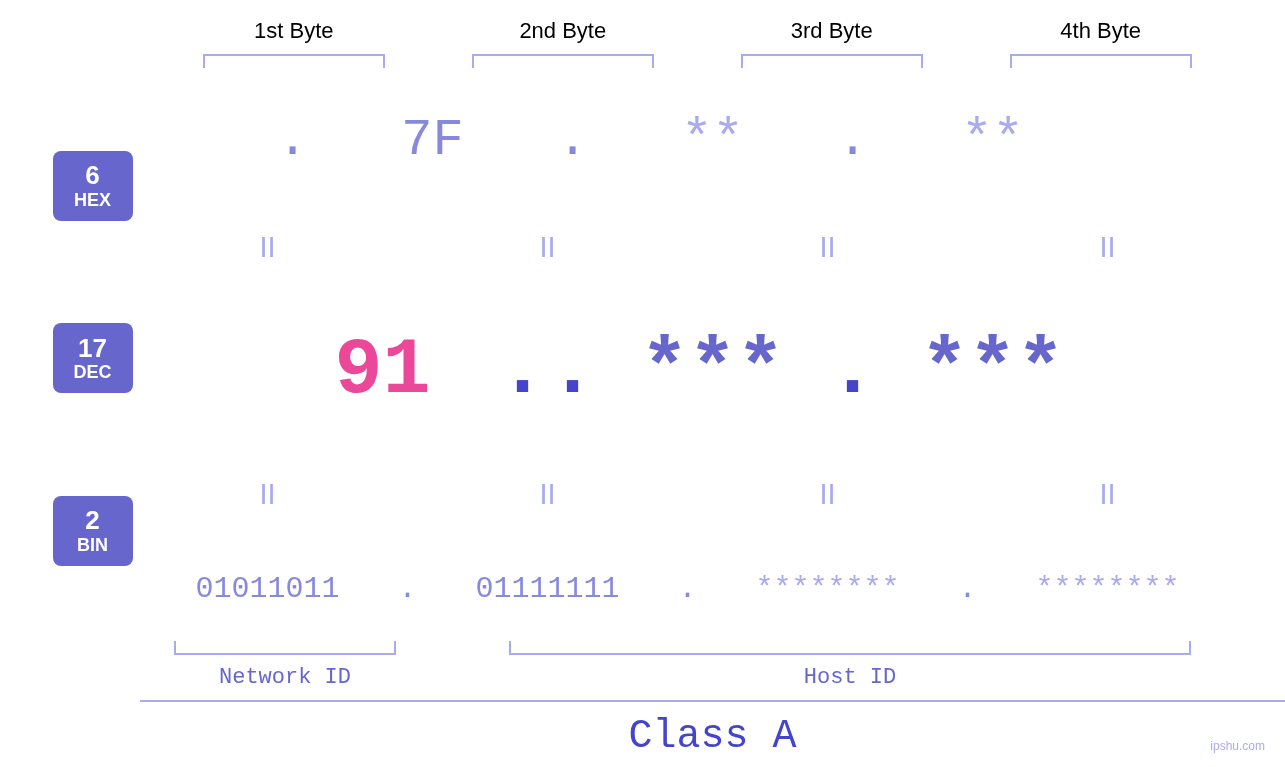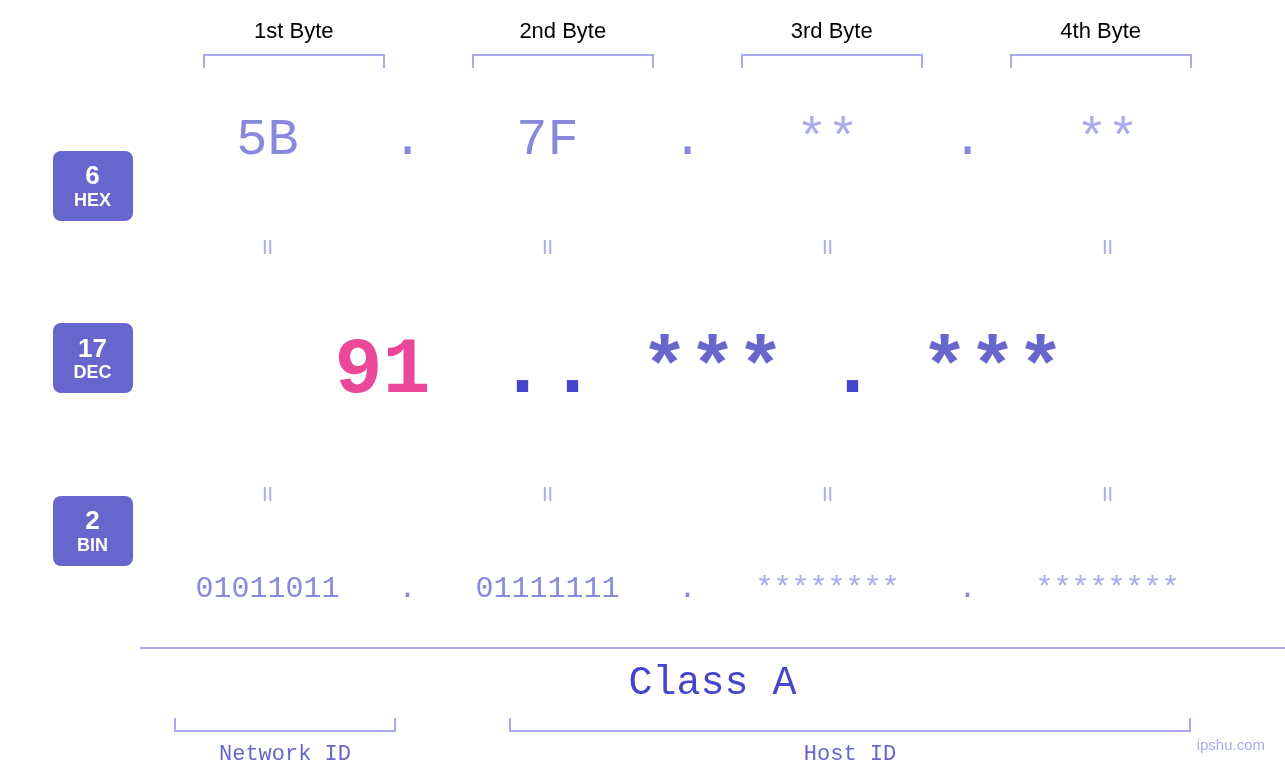--- a/index.html
+++ b/index.html
@@ -159,21 +159,21 @@
       display: flex;
       justify-content: center;
       align-items: center;
       height: 30px;
     }
 
     .equals-cell {
       width: 230px;
       text-align: center;
       color: #aaaaee;
-      font-size: 20px;
+      font-size: 29px;
       font-family: Arial, sans-serif;
     }
 
     .equals-sep {
       width: 50px;
     }
 
     
     .dec-value {
       color: #ec4899;
@@ -281,23 +281,20 @@
       </div>
       <div class="base-badge">
         <span class="base-number">2</span>
         <span class="base-name">BIN</span>
       </div>
     </div>
 
     <div class="values-grid">
 
       <div class="row">
-        <div class="cell">
-          <span class="hex-value">5B</span>
-        </div>
         <div class="separator">
           <span class="hex-dot">.</span>
         </div>
         <div class="cell">
           <span class="hex-value">7F</span>
         </div>
         <div class="separator">
           <span class="hex-dot">.</span>
         </div>
         <div class="cell">
@@ -371,40 +368,40 @@
         <div class="separator">
           <span class="bin-dot">.</span>
         </div>
         <div class="cell">
           <span class="bin-masked">********</span>
         </div>
       </div>
 
     </div>
     <div style="width:50px;"></div>
+  </div>
+
+  <div style="display:flex; width:100%; padding-left:140px; margin-top:2px;">
+
+    <div style="display:flex; flex-direction:column; align-items:center; width:290px;">
+      <svg width="240" height="20" viewBox="0 0 240 20" xmlns="http://www.w3.org/2000/svg">
+        <polyline points="10,2 10,15 230,15 230,2" fill="none" stroke="#aaaaee" stroke-width="2"></polyline>
+      </svg>
+      <span class="bracket-label">Network ID</span>
+    </div>
+
+    <div style="width:50px;"></div>
+
+    <div style="display:flex; flex-direction:column; align-items:center; width:740px;">
+      <svg width="700" height="20" viewBox="0 0 700 20" xmlns="http://www.w3.org/2000/svg">
+        <polyline points="10,2 10,15 690,15 690,2" fill="none" stroke="#aaaaee" stroke-width="2"></polyline>
+      </svg>
+      <span class="bracket-label">Host ID</span>
+    </div>
   </div>
 
   <div style="display:flex; justify-content:center; align-items:center; width:calc(100% - 140px); margin-left:140px; padding: 12px 0 8px 0; border-top: 2px solid #aaaaee; margin-top:10px; position:relative;">
     <span class="class-label">Class A</span>
   </div>
 
-  <div style="display:flex; width:100%; padding-left:140px; margin-top:2px;">
-
-    <div style="display:flex; flex-direction:column; align-items:center; width:290px;">
-      <svg width="240" height="20" viewBox="0 0 240 20" xmlns="http://www.w3.org/2000/svg">
-        <polyline points="10,2 10,15 230,15 230,2" fill="none" stroke="#aaaaee" stroke-width="2"></polyline>
-      </svg>
-      <span class="bracket-label">Network ID</span>
-    </div>
-
-    <div style="width:50px;"></div>
-
-    <div style="display:flex; flex-direction:column; align-items:center; width:740px;">
-      <svg width="700" height="20" viewBox="0 0 700 20" xmlns="http://www.w3.org/2000/svg">
-        <polyline points="10,2 10,15 690,15 690,2" fill="none" stroke="#aaaaee" stroke-width="2"></polyline>
-      </svg>
-      <span class="bracket-label">Host ID</span>
-    </div>
-  </div>
-
 </div>
 
-<div style="position:absolute; bottom:14px; right:20px; color:#aaaaee; font-size:15px; font-family:Arial,sans-serif;">ipshu.com</div>
+<div style="position:absolute; bottom:14px; right:20px; color:#aaaaee; font-size:12px; font-family:Arial,sans-serif;">ipshu.com</div>
 
 </body></html>

